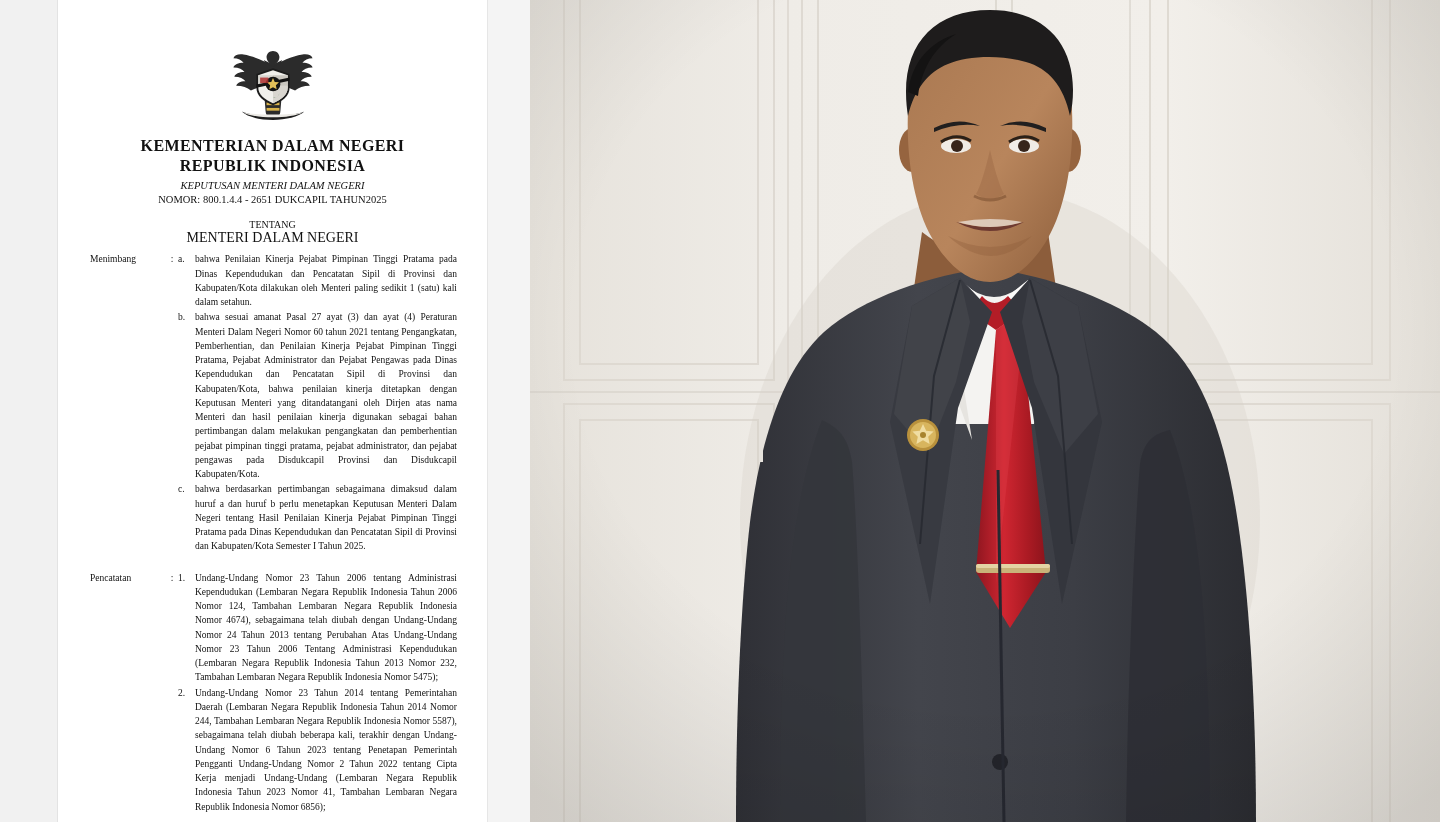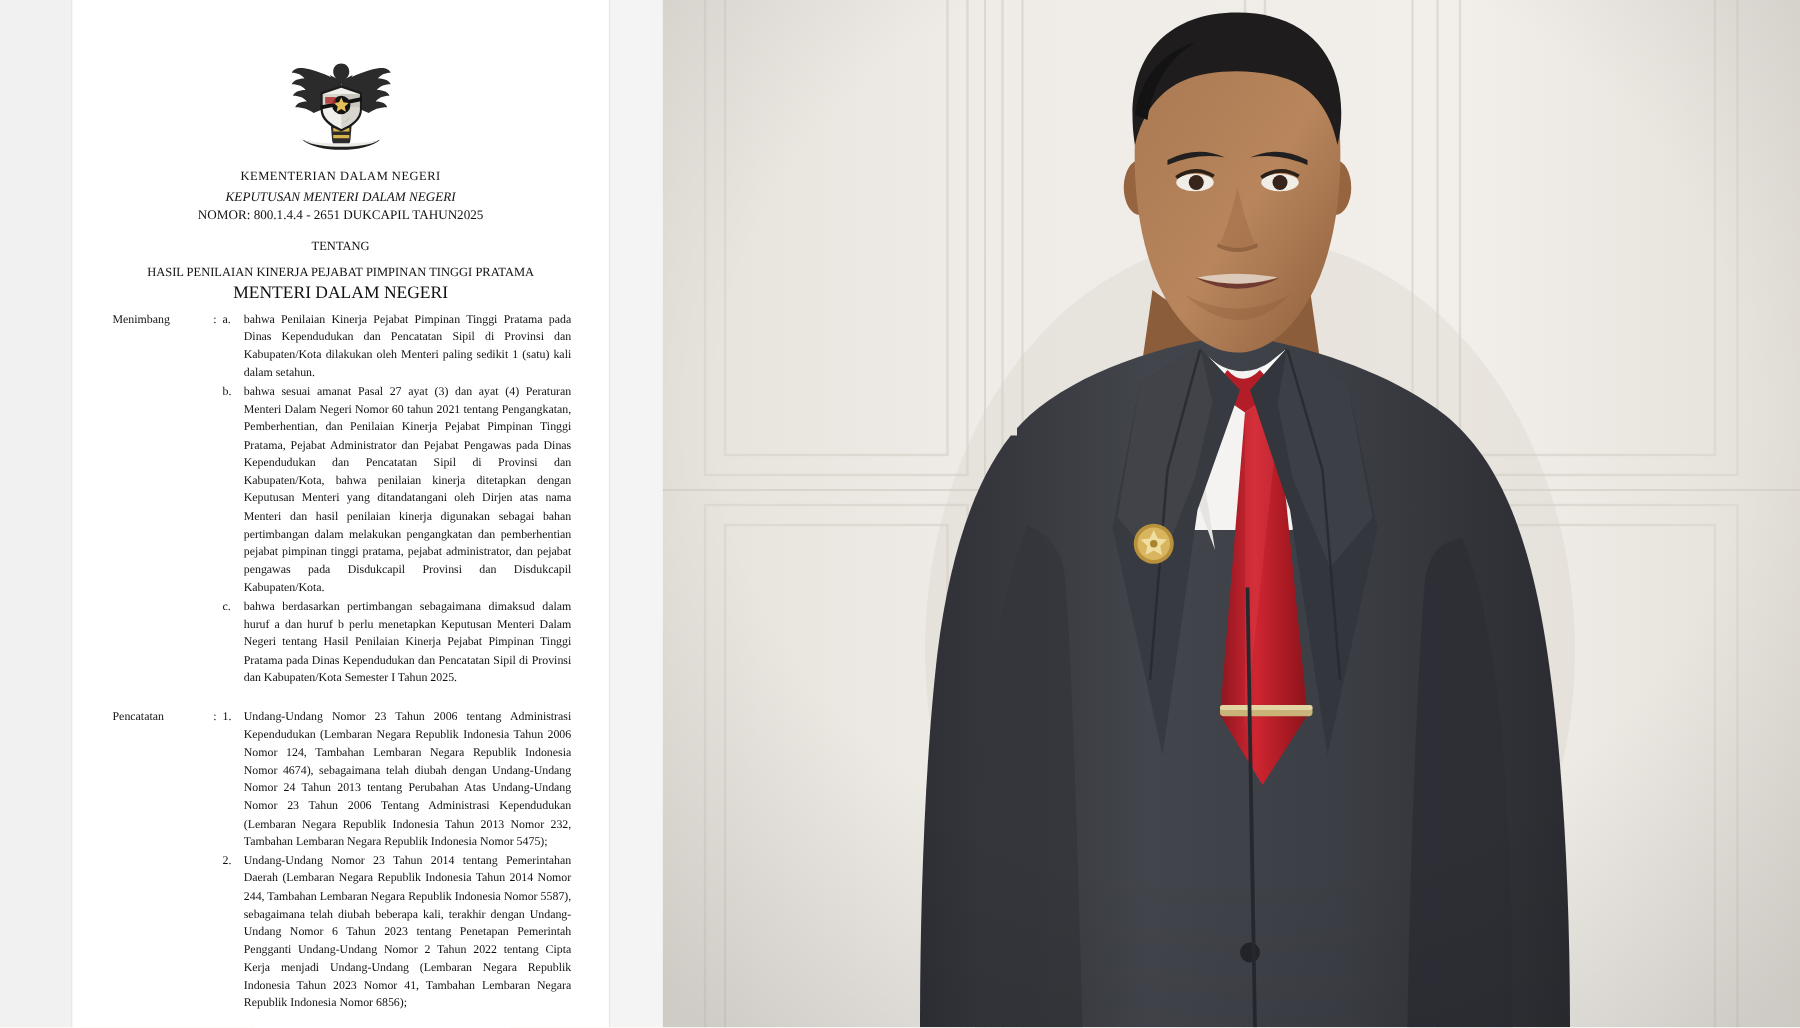--- a/index.html
+++ b/index.html
@@ -47,22 +47,22 @@
   
   .emblem-wrap {
     display: flex; justify-content: center;
     margin-bottom: 6px;
   }
   .emblem { width: 92px; height: 92px; display: block; }
 
   .head-block { text-align: center; }
   .ministry {
     font-family: "Liberation Serif", serif;
-    font-weight: normal;
-    font-size: 10px;
+    font-weight: bold;
+    font-size: 16px;
     letter-spacing: .4px;
     line-height: 1.22;
     color: #111;
   }
   .kep-line {
     font-size: 10.5px;
     line-height: 1.3;
     margin-top: 4px;
     color: #111;
     font-style: italic;
@@ -181,24 +181,24 @@
             <path d="M57 60 a6 6 0 0 1 -7 5 a7 7 0 0 0 7 -5 z" fill="#2f6b35" opacity=".9"></path>
           </g>
 
           <path d="M16 80 C28 92 72 92 84 80 C72 86 28 86 16 80 Z" fill="#1f1f1f"></path>
           <path d="M18 81 C30 88 70 88 82 81 C70 84 30 84 18 81 Z" fill="#eceae5"></path>
         </svg>
       </div>
 
       <div class="head-block">
         <div class="ministry">KEMENTERIAN DALAM NEGERI</div>
+        <div class="ministry">REPUBLIK INDONESIA</div>
         <div class="kep-line">KEPUTUSAN MENTERI DALAM NEGERI</div>
         <div class="nomor-line">NOMOR: 800.1.4.4 - 2651 DUKCAPIL TAHUN2025</div>
         <div class="tentang">TENTANG</div>
-        <div class="subject">HASIL PENILAIAN KINERJA PEJABAT PIMPINAN TINGGI PRATAMA</div>
         <div class="signer">MENTERI DALAM NEGERI</div>
       </div>
 
       <div class="clause">
         <div class="clause-label">Menimbang</div>
         <div class="clause-colon">:</div>
         <div class="clause-body">
           <div class="item">
             <div class="item-mark">a.</div>
             <div class="item-text">bahwa Penilaian Kinerja Pejabat Pimpinan Tinggi Pratama pada Dinas Kependudukan dan Pencatatan Sipil di Provinsi dan Kabupaten/Kota dilakukan oleh Menteri paling sedikit 1 (satu) kali dalam setahun.</div>

